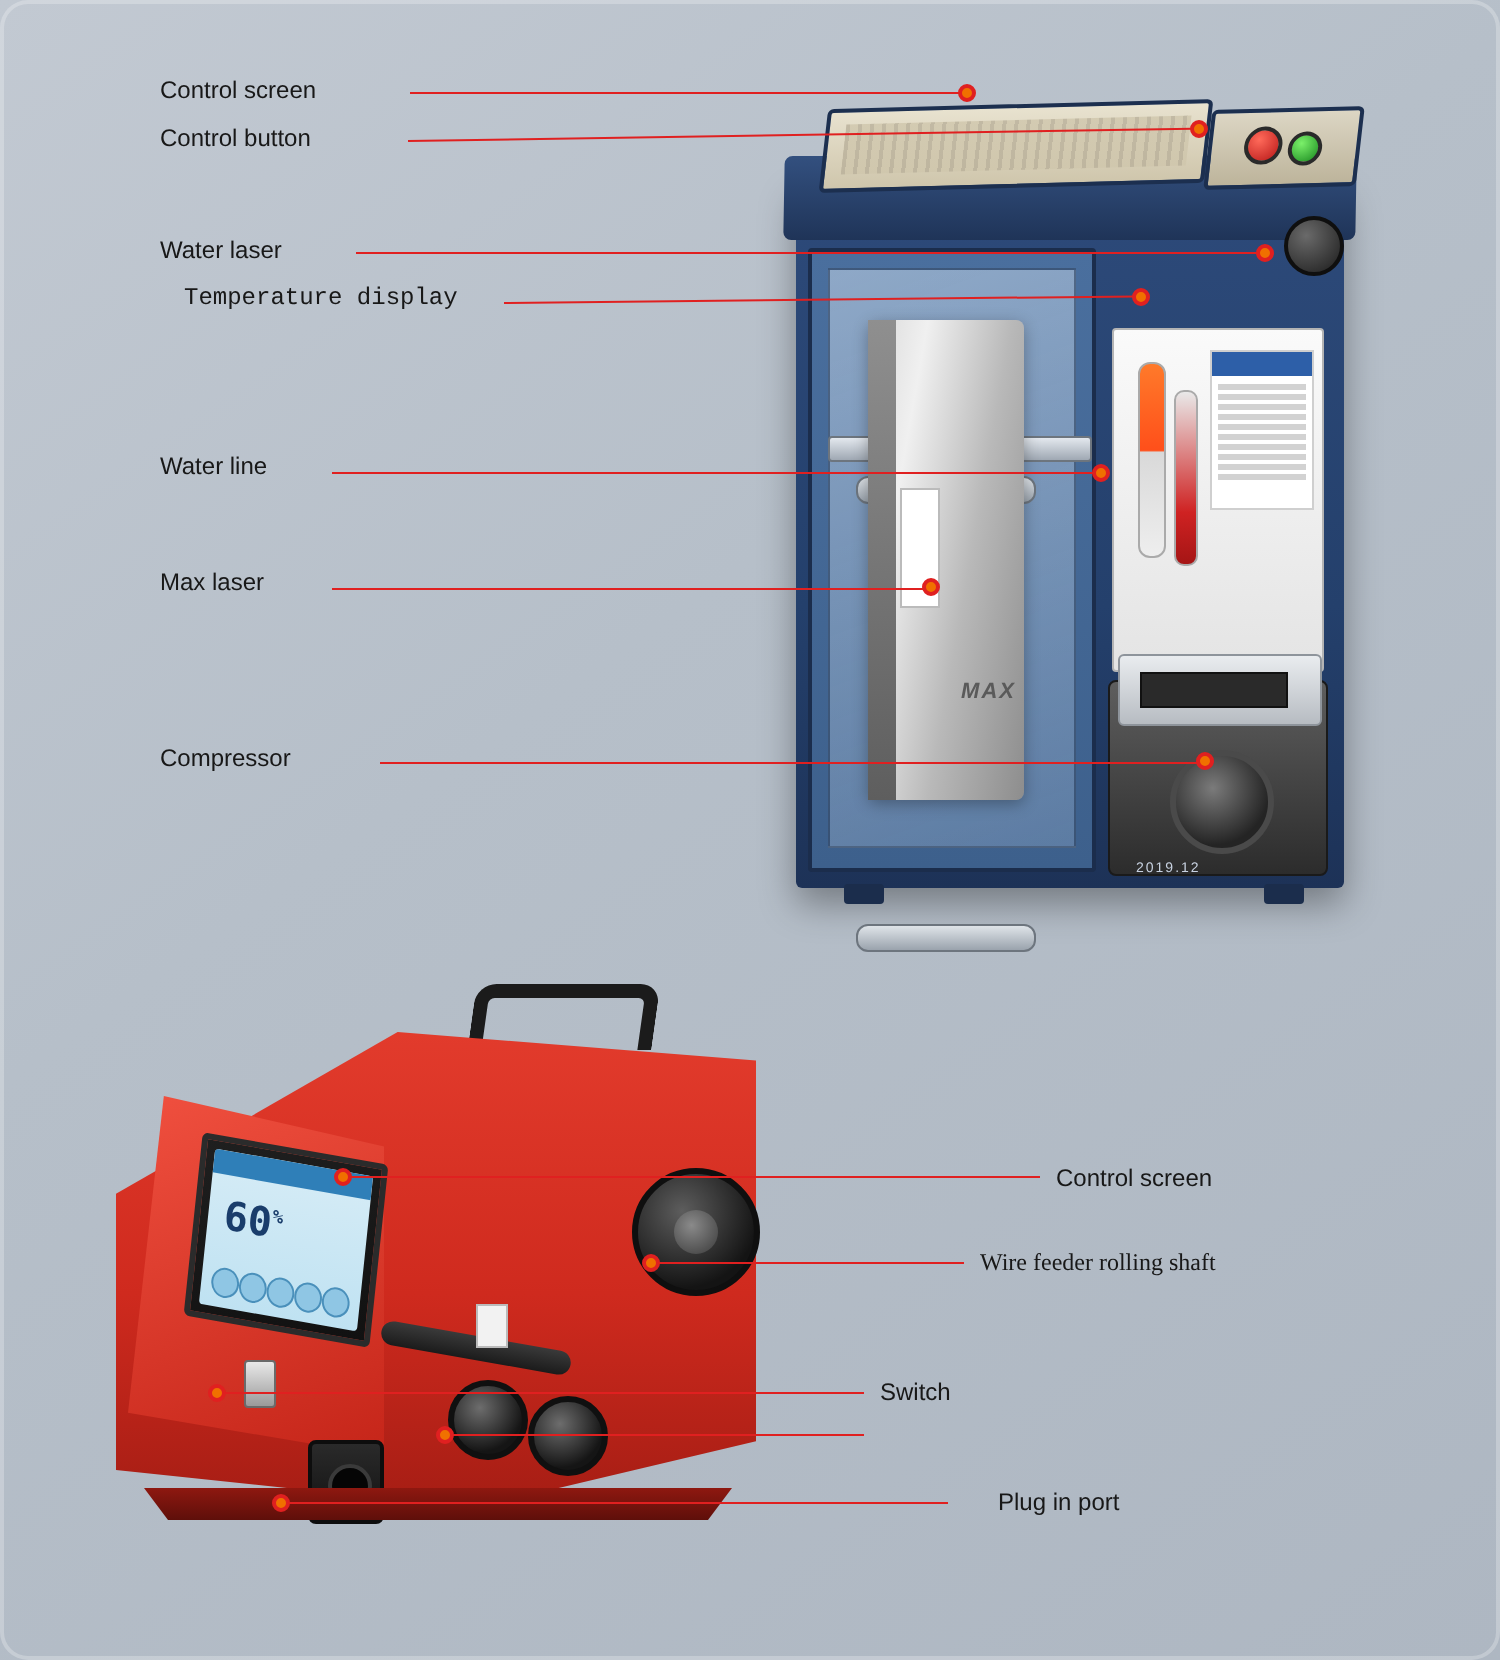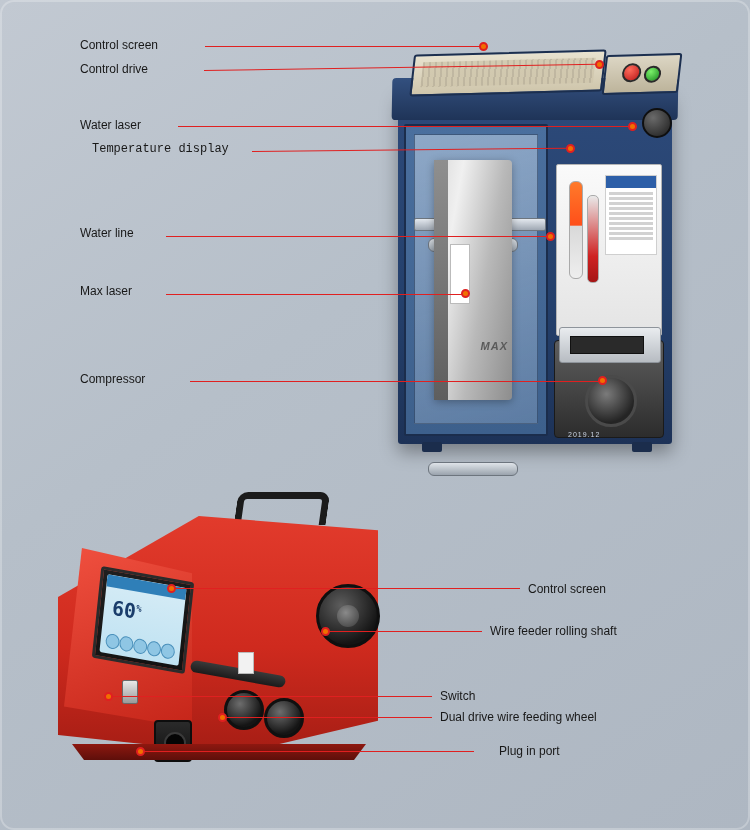--- a/index.html
+++ b/index.html
@@ -610,21 +610,21 @@
 
     <div class="mt-foot" style="left:30px;"></div>
     <div class="mt-foot" style="left:240px;"></div>
     <div class="mt-stamp">2019.12</div>
   </div>
 
   <div class="label" style="left:80px; top:36px;">Control screen</div>
   <div class="leader" style="left:205px; top:46px; width:275px;"></div>
   <div class="dot" style="left:479px; top:42px;"></div>
 
-  <div class="label" style="left:80px; top:60px;">Control drive</div>
+  <div class="label" style="left:80px; top:60px;">Control button</div>
   <div class="leader" style="left:204px; top:70px; width:392px; transform: rotate(-0.9deg);"></div>
   <div class="dot" style="left:595px; top:60px;"></div>
 
   <div class="label" style="left:80px; top:116px;">Water laser</div>
   <div class="leader" style="left:178px; top:126px; width:452px;"></div>
   <div class="dot" style="left:628px; top:122px;"></div>
 
   <div class="label" style="left:92px; top:140px;font-family:Liberation Mono, monospace;">Temperature display</div>
   <div class="leader" style="left:252px; top:151px; width:316px; transform: rotate(-0.6deg);"></div>
   <div class="dot" style="left:566px; top:144px;"></div>
@@ -677,29 +677,28 @@
       <div class="mb-plug-hole"></div>
     </div>
 
     <div class="mb-base"></div>
   </div>
 
   <div class="label" style="left:528px; top:580px;">Control screen</div>
   <div class="leader" style="left:172px; top:588px; width:348px;"></div>
   <div class="dot" style="left:167px; top:584px;"></div>
 
-  <div class="label" style="left:490px; top:622px;">Wire feeder rolling shaft</div>
+  <div class="label" style="left:490px; top:622px;font-family:Liberation Serif, serif;">Wire feeder rolling shaft</div>
   <div class="leader" style="left:326px; top:631px; width:156px;"></div>
   <div class="dot" style="left:321px; top:627px;"></div>
 
   <div class="label" style="left:440px; top:687px;text-align:center;">Switch</div>
   <div class="leader" style="left:110px; top:696px; width:322px;"></div>
   <div class="dot" style="left:104px; top:692px;"></div>
 
-  <div class="label" style="left:440px; top:708px;">Dual drive wire feeding wheel</div>
   <div class="leader" style="left:224px; top:717px; width:208px;"></div>
   <div class="dot" style="left:218px; top:713px;"></div>
 
   <div class="label" style="left:499px; top:742px;">Plug in port</div>
   <div class="leader" style="left:142px; top:751px; width:332px;"></div>
   <div class="dot" style="left:136px; top:747px;"></div>
 
 </div>
 
 </body></html>

